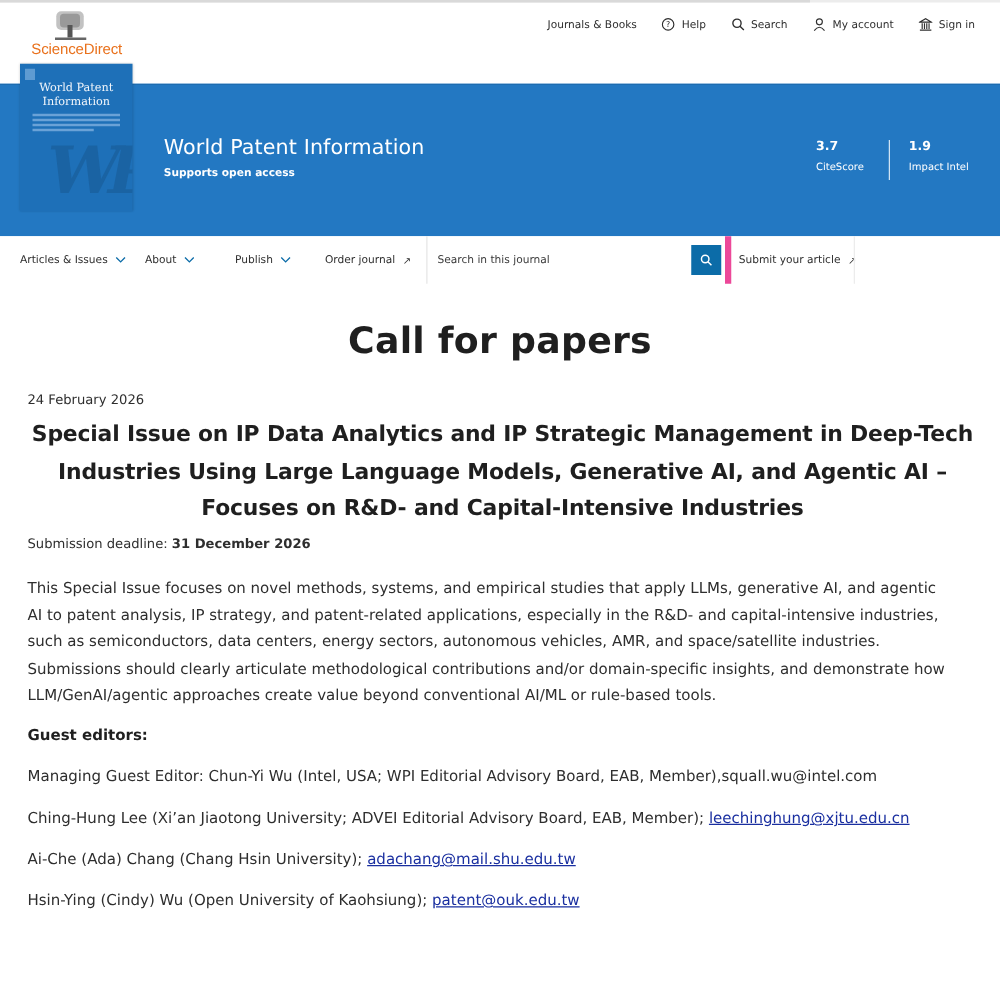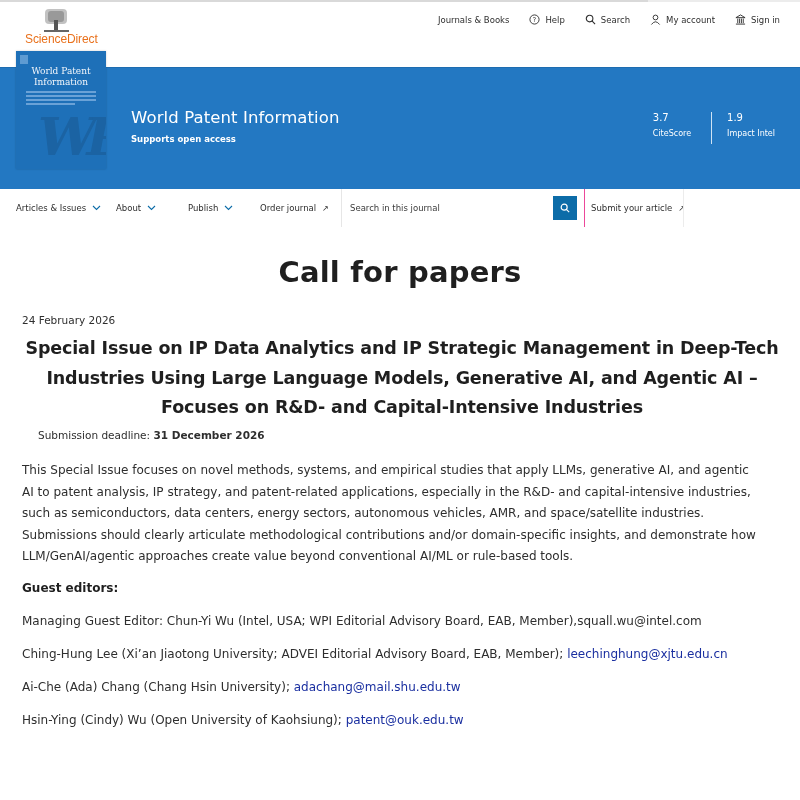--- a/index.html
+++ b/index.html
@@ -25,46 +25,46 @@
     .cover { position: absolute; left: 16px; top: 51px; width: 90px; height: 118px; background: #1e70b8; box-shadow: 0 0 2px rgba(0,0,0,0.2); overflow: hidden; }
     .cover .pub-mark { position: absolute; left: 4px; top: 4px; width: 8px; height: 9px; background: #6ea6d8; opacity: .8; }
     .cover .cover-title { position: absolute; top: 15px; left: 0; width: 90px; text-align: center; color: #f2f6fb; font-family: "DejaVu Serif", serif; font-size: 9px; line-height: 11px; }
     .cover .cover-lines { position: absolute; top: 40px; left: 10px; width: 70px; }
     .cover .cover-lines span { display: block; height: 2px; background: #8ab8e4; opacity: .7; margin-bottom: 2px; }
     .cover .cover-wp { position: absolute; top: 55px; left: 22px; font-family: "DejaVu Serif", serif; font-style: italic; font-weight: bold; font-size: 52px; color: #1a5f9c; opacity: .75; letter-spacing: -10px; }
     .journal-title { position: absolute; left: 131px; top: 40px; color: #ffffff; font-size: 16.5px; letter-spacing: 0.1px; }
     .journal-sub { position: absolute; left: 131px; top: 66px; color: #ffffff; font-size: 8.5px; font-weight: bold; }
     .metrics { position: absolute; right: 25px; top: 44px; display: flex; }
     .metric { color: #ffffff; padding: 0 0 0 0; }
-    .metric .mv { font-size: 10px; font-weight: normal; }
+    .metric .mv { font-size: 10px; font-weight: bold; }
     .metric .ml { font-size: 8px; margin-top: 6px; }
     .metric-divider { width: 1px; height: 32px; background: #cfe3f4; margin: 0 15px 0 20px; }
 
     
     .jnav { position: absolute; top: 189px; left: 0; width: 800px; height: 38px; background: #ffffff; font-size: 8.5px; color: #2e2e2e; }
     .jnav .ji { position: absolute; top: 0; height: 38px; display: flex; align-items: center; gap: 6px; cursor: pointer; }
     .jnav .chev { width: 9px; height: 6px; }
     .jnav .ext { font-size: 8px; }
-    .jsearch { position: absolute; left: 341px; top: 0; width: 244px; height: 38px; border-left: 1px solid #e6e6e6; border-right: 1px solid #ec4899; }
+    .jsearch { position: absolute; left: 341px; top: 0; width: 244px; height: 38px; border-left: 1px solid #e6e6e6; border-right: 5px solid #ec4899; }
     .jsearch input { position: absolute; left: 8px; top: 9px; width: 200px; height: 20px; border: none; outline: none; font-family: "DejaVu Sans", sans-serif; font-size: 8.5px; color: #2e2e2e; background: transparent; }
     .jsearch input::placeholder { color: #3a3a3a; }
     .jsearch-btn { position: absolute; left: 211px; top: 7px; width: 24px; height: 24px; background: #0c6ca8; display: flex; align-items: center; justify-content: center; cursor: pointer; }
     .jsearch-btn svg { width: 10px; height: 10px; }
     .jsep { position: absolute; top: 0; width: 1px; height: 38px; background: #ececec; }
 
     
     .page-title { position: absolute; top: 255px; left: 0; width: 800px; text-align: center; font-size: 29px; color: #1f1f1f; letter-spacing: 0.2px; }
     .post-date { position: absolute; top: 314px; left: 22px; font-size: 10.5px; color: #2e2e2e; }
     .post-title { position: absolute; top: 334px; left: 22px; width: 760px; font-size: 17.5px; font-weight: bold; line-height: 29.5px; color: #1f1f1f; letter-spacing: -0.15px; text-align: center; }
-    .deadline { position: absolute; top: 429px; left: 38px; font-size: 10.5px; color: #2e2e2e; }
+    .deadline { position: absolute; top: 429px; left: 22px; font-size: 10.5px; color: #2e2e2e; }
     .deadline b { font-weight: bold; }
     .description { position: absolute; top: 460px; left: 22px; width: 740px; font-size: 12px; line-height: 21.6px; color: #2e2e2e; }
     .ge-heading { position: absolute; top: 581px; left: 22px; font-size: 12px; font-weight: bold; color: #1f1f1f; }
     .editor { position: absolute; left: 22px; font-size: 12px; color: #2e2e2e; white-space: nowrap; }
-    .editor a { color: #1a2fa0; cursor: pointer; }
+    .editor a { color: #1a2fa0; text-decoration: underline; cursor: pointer; }
   </style>
 </head>
 <body>
 
 <div class="top-line">
     <div class="progress"></div>
   </div>
 
 <header class="site-header">
   <div class="logo">

